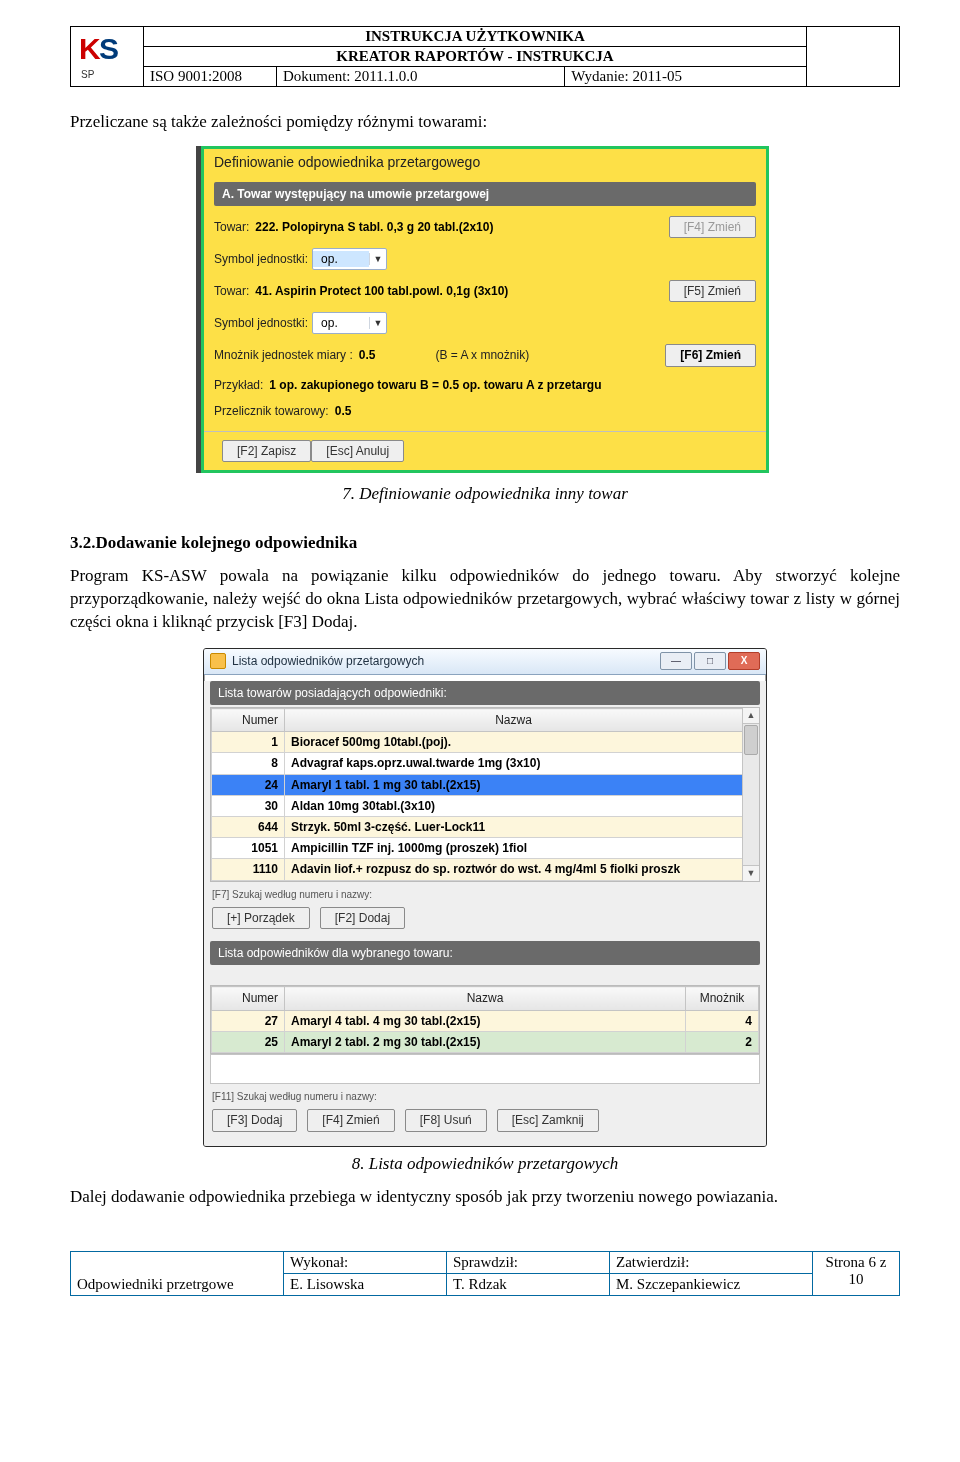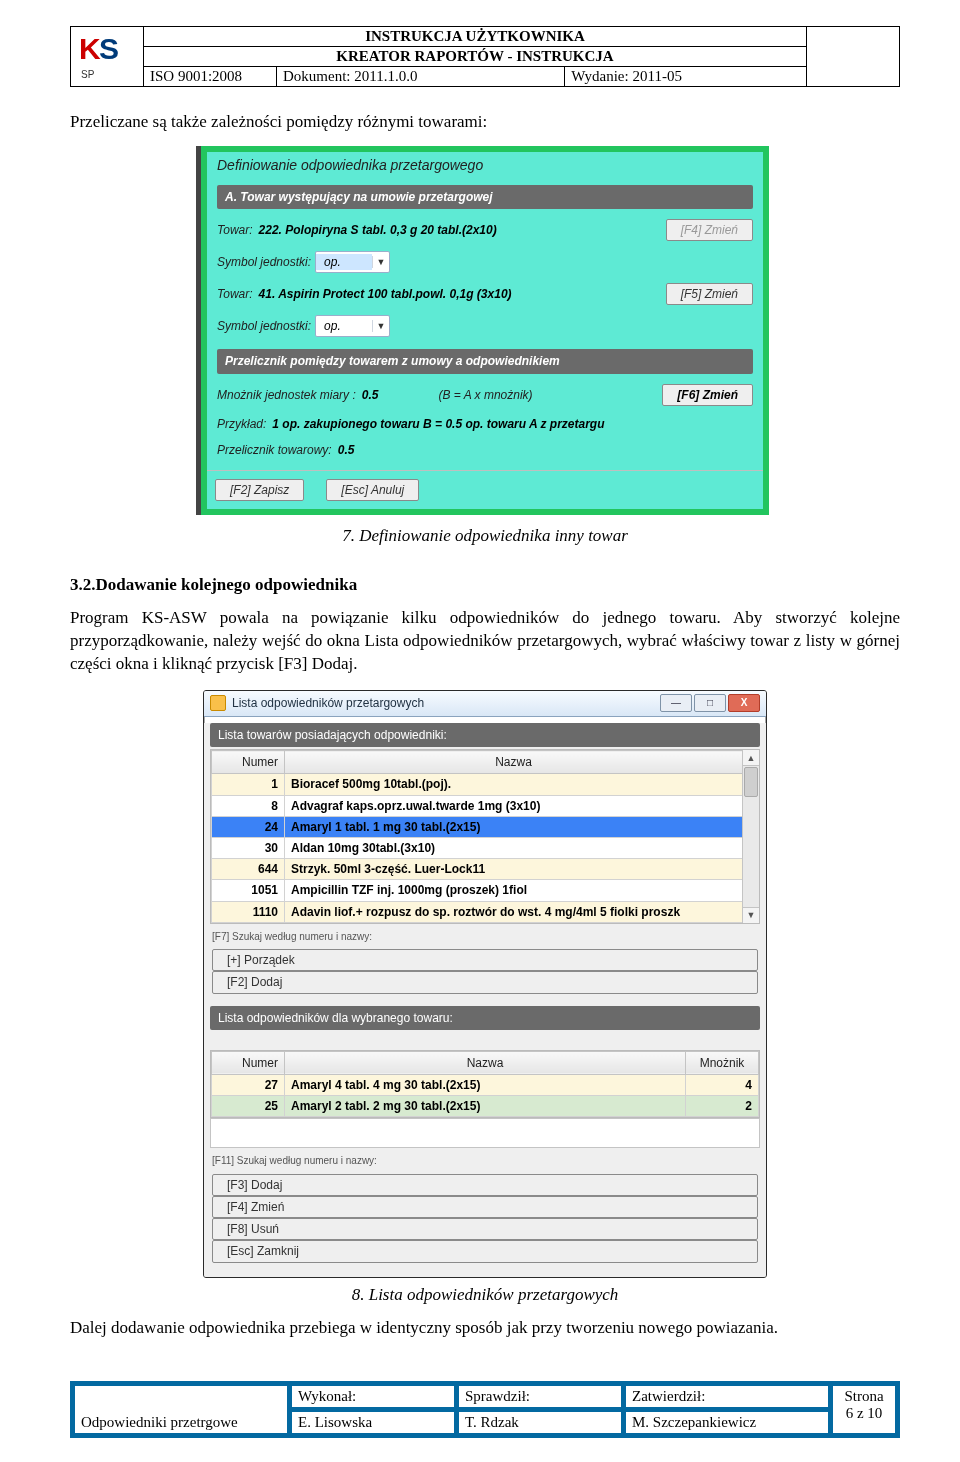--- a/index.html
+++ b/index.html
@@ -11,36 +11,36 @@
   .logo-cell { width:60px; padding:0; }
   .logo-box { width:60px; height:46px; background:#fff; position:relative; }
   .logo-k { position:absolute; left:2px; top:-2px; font-weight:bold; font-size:30px; color:#c00; font-family:"Arial Black",sans-serif; }
   .logo-s { position:absolute; left:22px; top:-2px; font-weight:bold; font-size:30px; color:#003b7a; font-family:"Arial Black",sans-serif; }
   .logo-sp { position:absolute; left:4px; bottom:0; font-size:10px; color:#333; font-family:Arial,sans-serif; }
   .empty-col { width:80px; }
   .body-area { margin-top:24px; font-size:17px; line-height:1.35; }
   .justify { text-align:justify; }
 
   .dlg-outer { width:568px; margin:12px auto 10px auto; box-shadow:-5px 0 0 #444; }
-  .dlg-border { border:6px solid #22c55e; background:#5eead4;font-style:italic; }
+  .dlg-border { border:3px solid #22c55e; background:#fde047; }
   .dlg-title { padding:4px 10px 6px 10px; font-family:"Segoe UI",Tahoma,sans-serif; font-size:14px; color:#222; }
   .dlg-body { padding:2px 10px 8px 10px; font-family:"Segoe UI",Tahoma,sans-serif; font-size:12px; }
   .sect-bar { background:#6a6a6a; color:#fff; font-weight:bold; padding:4px 8px; border-radius:2px; margin-top:2px; font-size:12px; }
   .row { display:flex; align-items:center; margin-top:10px; font-size:12px;}
   .lbl { color:#222; }
   .val-b { font-weight:bold; color:#000; margin-left:6px; }
   .spacer { flex:1; }
   .winbtn { border:1px solid #8a8a8a; background:#efefef; padding:2px 14px; border-radius:2px; font-size:12px; color:#333; font-family:"Segoe UI",Tahoma,sans-serif; }
   .winbtn.bold { font-weight:bold; color:#000; }
   .dd { display:inline-flex; align-items:center; border:1px solid #9aaecb; background:#fff; border-radius:2px; height:20px; margin-left:4px; font-size:12px;}
   .dd .dd-val { padding:0 8px; min-width:40px; }
   .dd .dd-arrow { width:16px; text-align:center; color:#333; border-left:1px solid #cfd6e0; font-size:9px;}
   .sel-hl { background:#cde6ff; }
   .sep-row { height:0; border-top:1px solid #bfbfbf; margin:8px -10px 0 -10px; }
-  .bot-row { display:flex; gap:22px; padding:8px 8px; font-family:"Segoe UI",Tahoma,sans-serif; font-size:12px; }
+  .bot-row { display:flex; gap:0; padding:8px 18px; font-family:"Segoe UI",Tahoma,sans-serif; font-size:12px; }
 
   .caption { font-style:italic; text-align:center; font-size:17px; margin-top:6px; }
   .h32 { font-weight:bold; font-size:17px; margin-top:26px; }
   .para { margin-top:10px; }
 
   .win2 { width:562px; margin:14px auto 4px auto; border:1px solid #2a2a2a; border-radius:3px; overflow:hidden; box-shadow:0 0 0 1px #aaa inset; font-family:"Segoe UI",Tahoma,sans-serif; font-size:12px; }
   .win2-titlebar { display:flex; align-items:center; background:linear-gradient(#f7fbff,#d9e7f6); border-bottom:1px solid #8aa3be; padding:3px 6px 4px 6px; }
   .win2-icon { width:14px; height:14px; margin-right:6px; background:#f9c04a; border:1px solid #c98a00; border-radius:2px; }
   .win2-title { flex:1; color:#234; font-size:12px; }
   .win2-btns { display:flex; gap:2px; }
@@ -55,28 +55,28 @@
   .grid td { border:1px solid #d2d2d2; padding:2px 6px; font-size:12px; font-weight:bold; }
   .grid td.num { text-align:right; font-weight:bold; }
   .row-y td { background:#fdf6dc; }
   .row-b td { background:#3b82f6; }
   .scroll-cell { position:relative; }
   .vscroll { position:absolute; right:0; top:0; bottom:0; width:16px; background:#e9e9e9; border-left:1px solid #c4c4c4; display:flex; flex-direction:column; }
   .vs-btn { height:15px; background:#f4f4f4; border-bottom:1px solid #c4c4c4; font-size:9px; display:flex; align-items:center; justify-content:center; color:#555; }
   .vs-btn.bot { border-top:1px solid #c4c4c4; border-bottom:none; }
   .vs-thumb { height:28px; background:#cfcfcf; border:1px solid #aaa; margin:1px; border-radius:2px; }
   .hint { font-size:10px; color:#555; padding:6px 2px 4px 2px; }
-  .win2-btnrow { display:flex; padding:2px 2px 6px 2px;flex-direction:column; }
+  .win2-btnrow { display:flex; gap:10px; padding:2px 2px 6px 2px; }
   .mn-col { width:60px; text-align:center; }
   .grid td.mn { text-align:right; font-weight:bold; }
   .row-g td { background:#d7ead0; }
   .empty-grid { height:28px; background:#fff; border:1px solid #c4c4c4; }
 
   .ftr-table { border-collapse:collapse; width:100%; font-size:15px; margin-top:42px; }
-  .ftr-table td { border:5px solid #0369a1; padding:2px 6px; vertical-align:top; }
+  .ftr-table td { border:1px solid #0369a1; padding:2px 6px; vertical-align:top; }
   .pg-num { text-align:center; }
 </style>
 </head>
 <body>
 
 <div class="page">
 
   <table class="hdr-table">
     <tbody>
         <tr>
@@ -131,21 +131,20 @@
             <span class="winbtn">[F5] Zmień</span>
           </div>
           <div class="row">
             <span class="lbl">Symbol jednostki:</span>
             <span class="dd">
               <span class="dd-val">op.</span>
               <span class="dd-arrow">▼</span>
             </span>
           </div>
 
-          <div class="sect-bar" style="margin-top:12px">Przelicznik pomiędzy towarem z umowy a odpowiednikiem</div>
           <div class="row">
             <span class="lbl">Mnożnik jednostek miary :</span>
             <span class="val-b">0.5</span>
             <span style="width:60px"></span>
             <span class="lbl">(B = A x mnożnik)</span>
             <span class="spacer"></span>
             <span class="winbtn bold">[F6] Zmień</span>
           </div>
           <div class="row">
             <span class="lbl">Przykład:</span>

